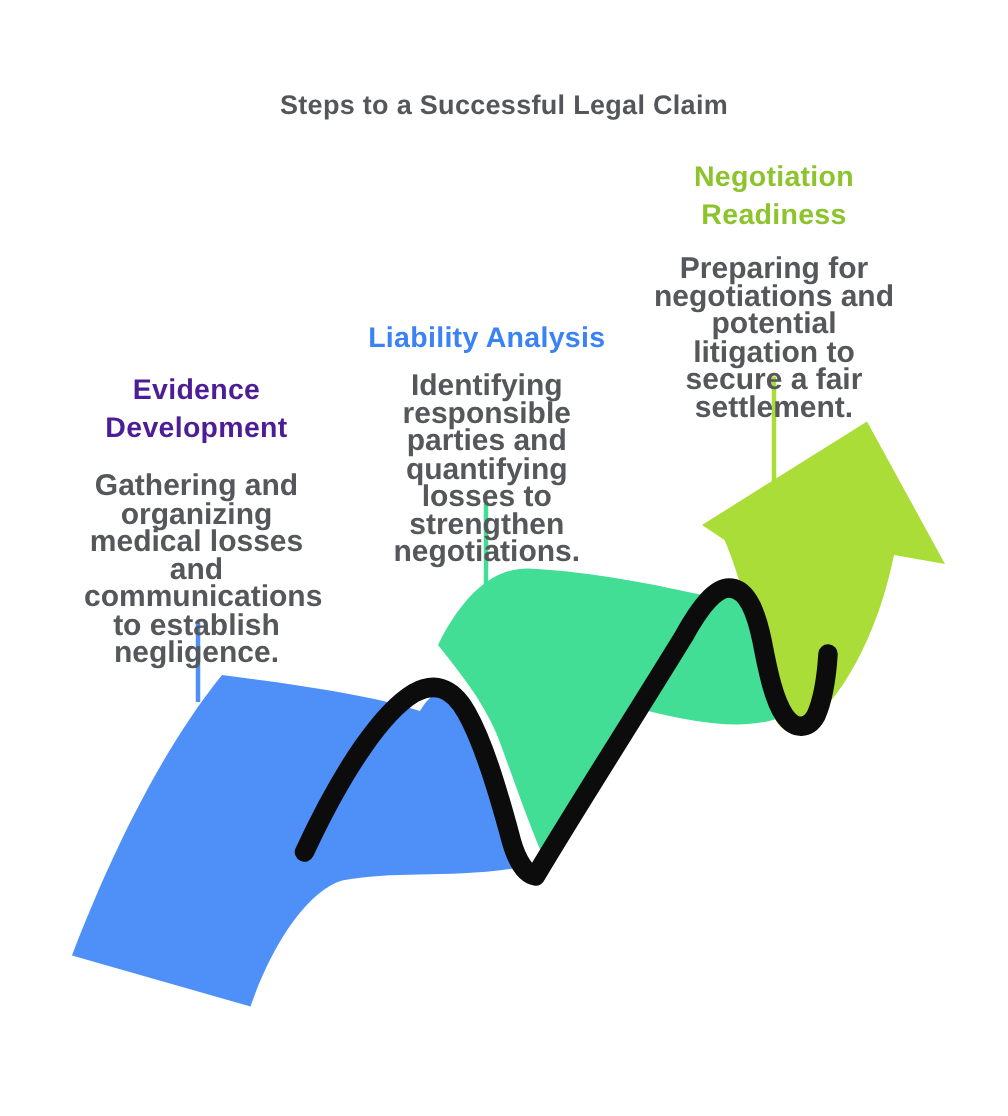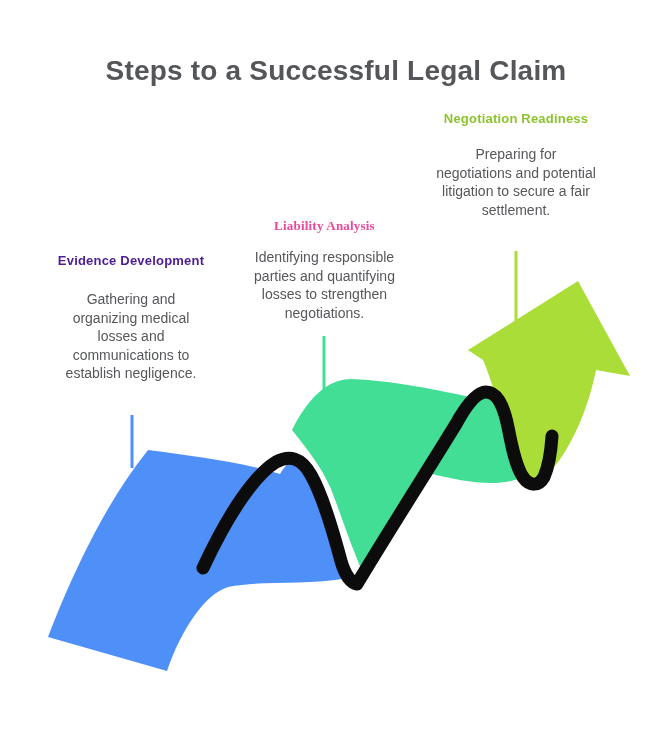--- a/index.html
+++ b/index.html
@@ -3,30 +3,30 @@
 <meta charset="utf-8">
 <style>
   html,body{margin:0;padding:0;}
   body{
     width:672px;height:744px;position:relative;background:#ffffff;overflow:hidden;
     font-family:"Liberation Sans", sans-serif;
   }
   .canvas{position:absolute;inset:0;}
   svg.ribbon{position:absolute;left:0;top:0;z-index:0;}
   .page-title{
-    position:absolute;left:0;right:0;top:36px;z-index:2;
-    text-align:center;font-size:28px;font-weight:bold;letter-spacing:.2px;
+    position:absolute;left:0;right:0;top:48px;z-index:2;
+    text-align:center;font-size:18px;font-weight:bold;letter-spacing:.2px;
     color:var(--p-title_text);
   }
   .step{position:absolute;z-index:2;text-align:center;}
   .step h2{
-    margin:0;font-size:13px;line-height:25px;font-weight:bold;letter-spacing:.2px;
+    margin:0;font-size:19px;line-height:25px;font-weight:bold;letter-spacing:.2px;
   }
   .step p{
-    margin:0;font-size:14px;line-height:18.5px;font-weight:400;
+    margin:0;font-size:20px;line-height:18.5px;font-weight:700;
     color:var(--p-body_text);
   }
   .step-1{left:56px;top:248px;width:150px;}
   .step-1 p{margin-top:17px;}
   .step-2{left:237px;top:213px;width:175px;}
   .step-2 p{margin-top:10px;}
   .step-3{left:436px;top:106px;width:160px;}
   .step-3 p{margin-top:14px;}
   .blue-fill{fill:var(--p-blue);}
   .green-fill{fill:var(--p-green);}
@@ -88,21 +88,21 @@
   </svg>
 
   <h1 class="page-title">Steps to a Successful Legal Claim</h1>
 
   <div class="step step-1">
     <h2 style="color: #4c1d95;">Evidence Development</h2>
     <p>Gathering and organizing medical losses and communications to establish negligence.</p>
   </div>
 
   <div class="step step-2">
-    <h2 style="color: #ec4899; font-family: Liberation Serif, serif;">Liability Analysis</h2>
+    <h2 style="color: #3b82f6;">Liability Analysis</h2>
     <p>Identifying responsible parties and quantifying losses to strengthen negotiations.</p>
   </div>
 
   <div class="step step-3">
     <h2 style="color: rgb(141, 195, 45);">Negotiation Readiness</h2>
     <p>Preparing for negotiations and potential litigation to secure a fair settlement.</p>
   </div>
 
 </div>
 

